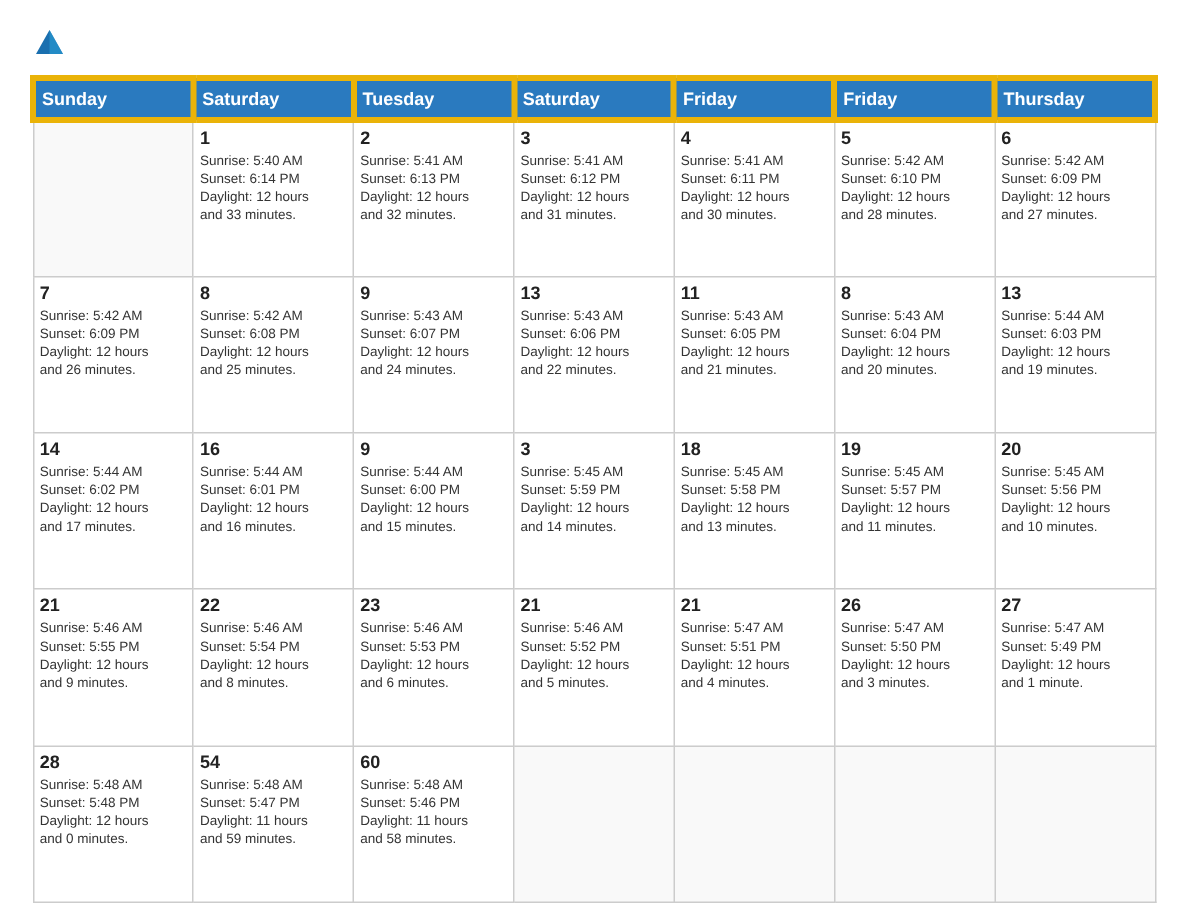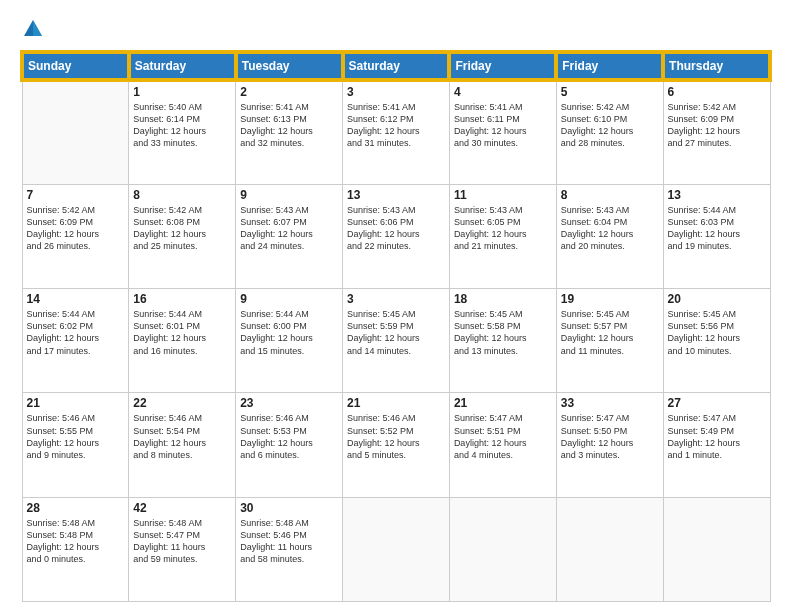--- a/index.html
+++ b/index.html
@@ -312,21 +312,21 @@
 and 5 minutes.</div>
           </td>
           <td>
             <div class="day-number">21</div>
             <div class="day-info" style="white-space: pre-line;">Sunrise: 5:47 AM
 Sunset: 5:51 PM
 Daylight: 12 hours
 and 4 minutes.</div>
           </td>
           <td>
-            <div class="day-number">33</div>
+            <div class="day-number">26</div>
             <div class="day-info" style="white-space: pre-line;">Sunrise: 5:47 AM
 Sunset: 5:50 PM
 Daylight: 12 hours
 and 3 minutes.</div>
           </td>
           <td>
             <div class="day-number">27</div>
             <div class="day-info" style="white-space: pre-line;">Sunrise: 5:47 AM
 Sunset: 5:49 PM
 Daylight: 12 hours
@@ -335,28 +335,28 @@
         </tr>
         <tr>
           <td>
             <div class="day-number">28</div>
             <div class="day-info" style="white-space: pre-line;">Sunrise: 5:48 AM
 Sunset: 5:48 PM
 Daylight: 12 hours
 and 0 minutes.</div>
           </td>
           <td>
-            <div class="day-number">42</div>
+            <div class="day-number">54</div>
             <div class="day-info" style="white-space: pre-line;">Sunrise: 5:48 AM
 Sunset: 5:47 PM
 Daylight: 11 hours
 and 59 minutes.</div>
           </td>
           <td>
-            <div class="day-number">30</div>
+            <div class="day-number">60</div>
             <div class="day-info" style="white-space: pre-line;">Sunrise: 5:48 AM
 Sunset: 5:46 PM
 Daylight: 11 hours
 and 58 minutes.</div>
           </td>
           <td class="empty"></td>
           <td class="empty"></td>
           <td class="empty"></td>
           <td class="empty"></td>
         </tr>

